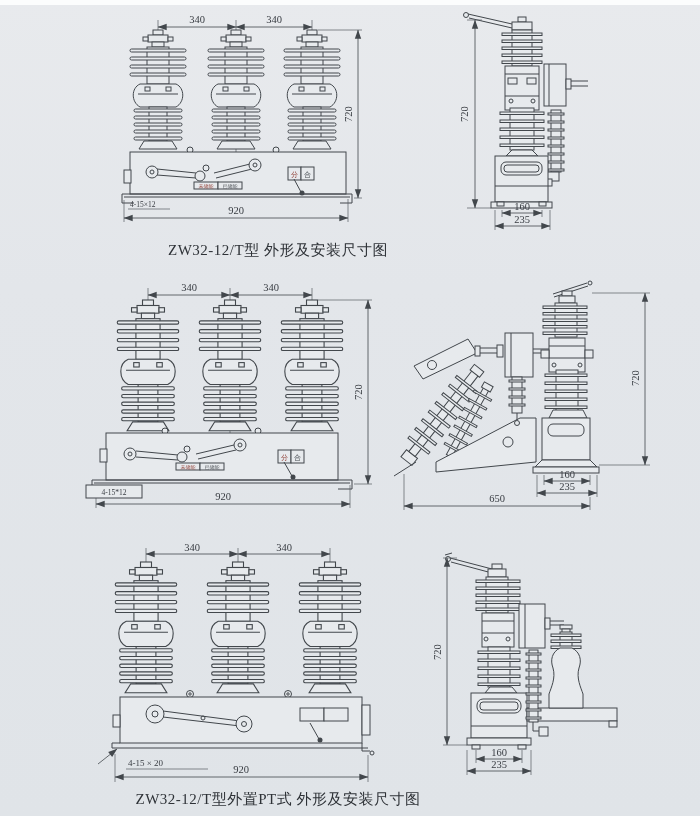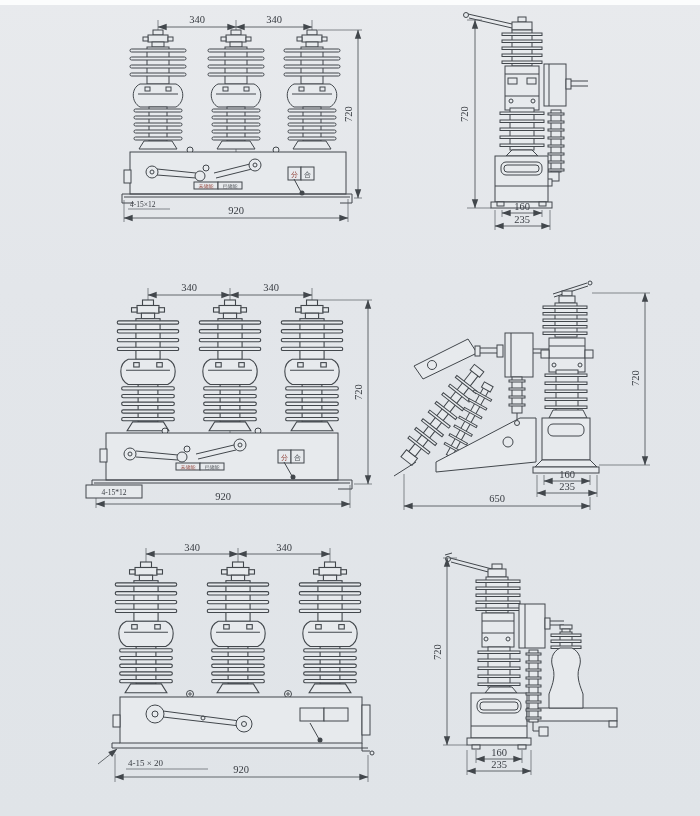--- a/index.html
+++ b/index.html
@@ -178,20 +178,21 @@
     <line class="ext" x1="502" y1="210" x2="502" y2="217"></line>
     <line class="ext" x1="542" y1="210" x2="542" y2="217"></line>
     <line class="dim" x1="502" y1="213" x2="542" y2="213" marker-start="url(#arw)" marker-end="url(#arw)"></line>
     <text class="dtx" x="522" y="210" text-anchor="middle">160</text>
     <line class="ext" x1="495" y1="210" x2="495" y2="230"></line>
     <line class="ext" x1="550" y1="210" x2="550" y2="230"></line>
     <line class="dim" x1="495" y1="226" x2="550" y2="226" marker-start="url(#arw)" marker-end="url(#arw)"></line>
     <text class="dtx" x="522" y="223" text-anchor="middle">235</text>
   </g>
 </svg>
+<div class="caption" style="top:241px">ZW32-12/T型 外形及安装尺寸图</div>
 </div>
 
 <div class="fig" style="top:266px;height:276px">
 <svg width="700" height="252">
 
   <g>
     <line class="ext" x1="148" y1="22" x2="148" y2="52"></line>
     <line class="ext" x1="230" y1="22" x2="230" y2="167"></line>
     <line class="ext" x1="312" y1="22" x2="312" y2="52"></line>
     <line class="dim" x1="148" y1="29" x2="230" y2="29" marker-start="url(#arw)" marker-end="url(#arw)"></line>
@@ -478,15 +479,16 @@
     <line class="ext" x1="476" y1="208" x2="476" y2="221"></line>
     <line class="ext" x1="522" y1="208" x2="522" y2="221"></line>
     <line class="dim" x1="476" y1="217" x2="522" y2="217" marker-start="url(#arw)" marker-end="url(#arw)"></line>
     <text class="dtx" x="499" y="214" text-anchor="middle">160</text>
     <line class="ext" x1="467" y1="208" x2="467" y2="233"></line>
     <line class="ext" x1="531" y1="208" x2="531" y2="233"></line>
     <line class="dim" x1="467" y1="229" x2="531" y2="229" marker-start="url(#arw)" marker-end="url(#arw)"></line>
     <text class="dtx" x="499" y="226" text-anchor="middle">235</text>
   </g>
 </svg>
+<div class="caption" style="top:248px">ZW32-12/T型外置PT式 外形及安装尺寸图</div>
 </div>
 
 </div>
 
 </body></html>

